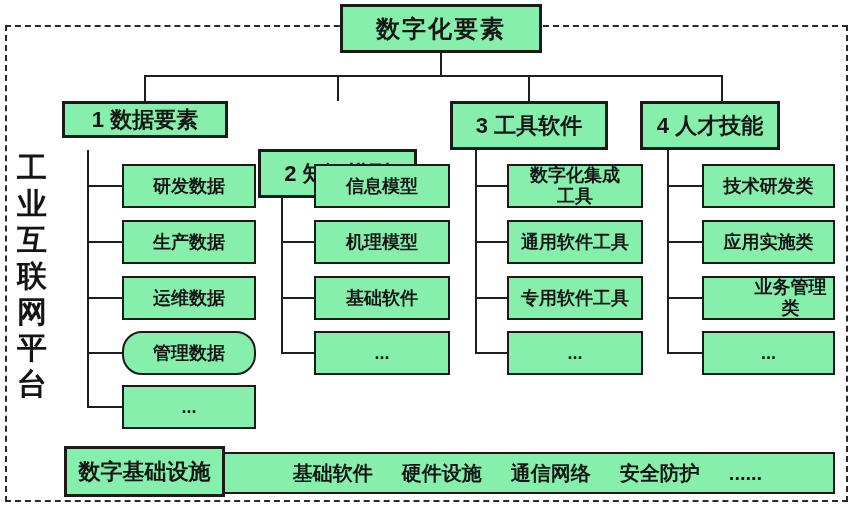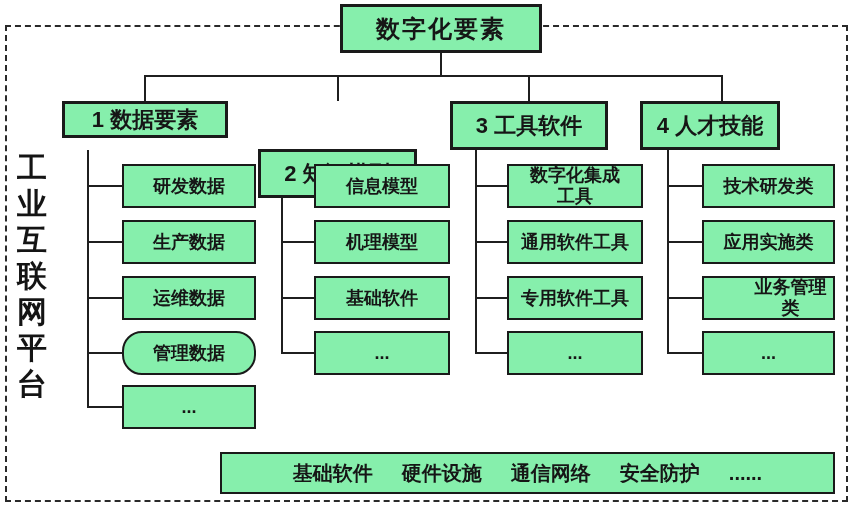--- a/index.html
+++ b/index.html
@@ -128,14 +128,17 @@
   <div class="box infra-wide" style="left:220px;top:452px;width:615px;height:42px;">
     <div class="infra-items">
       <span>基础软件</span>
       <span>硬件设施</span>
       <span>通信网络</span>
       <span>安全防护</span>
       <span>......</span>
     </div>
   </div>
 
+  <div class="box infra-label" style="left:64px;top:446px;width:161px;height:51px;">
+    <span>数字基础设施</span>
+  </div>
 
 </div>
 
 </body></html>

